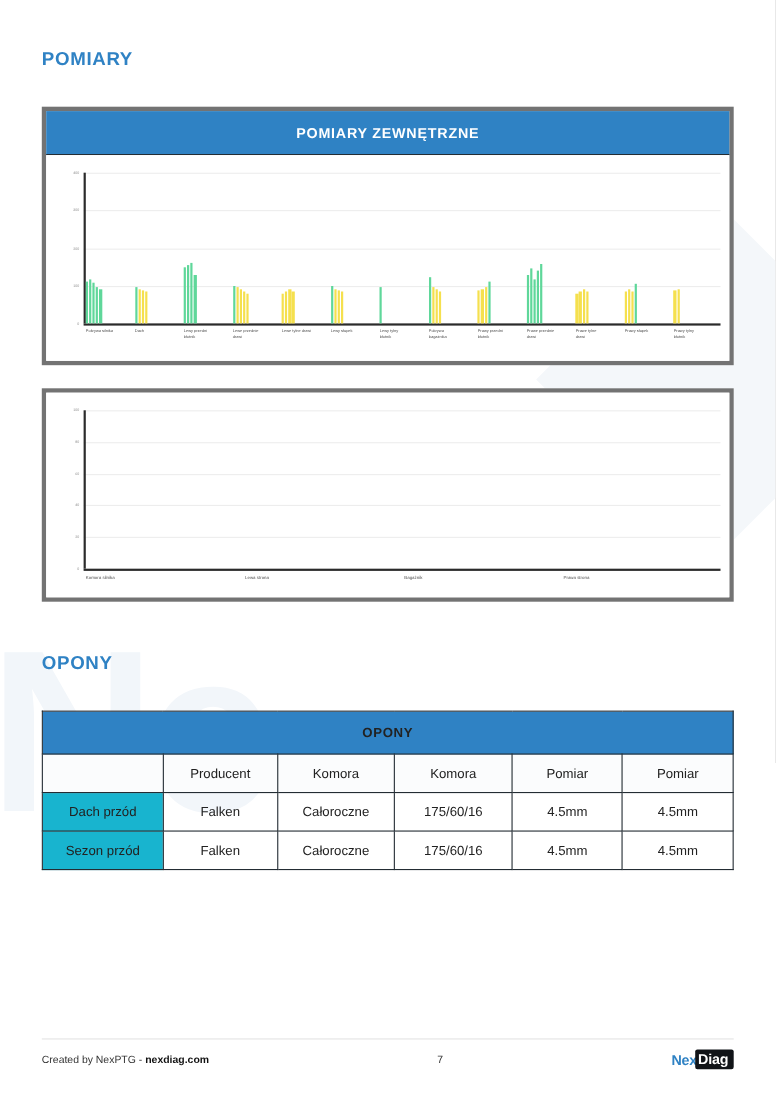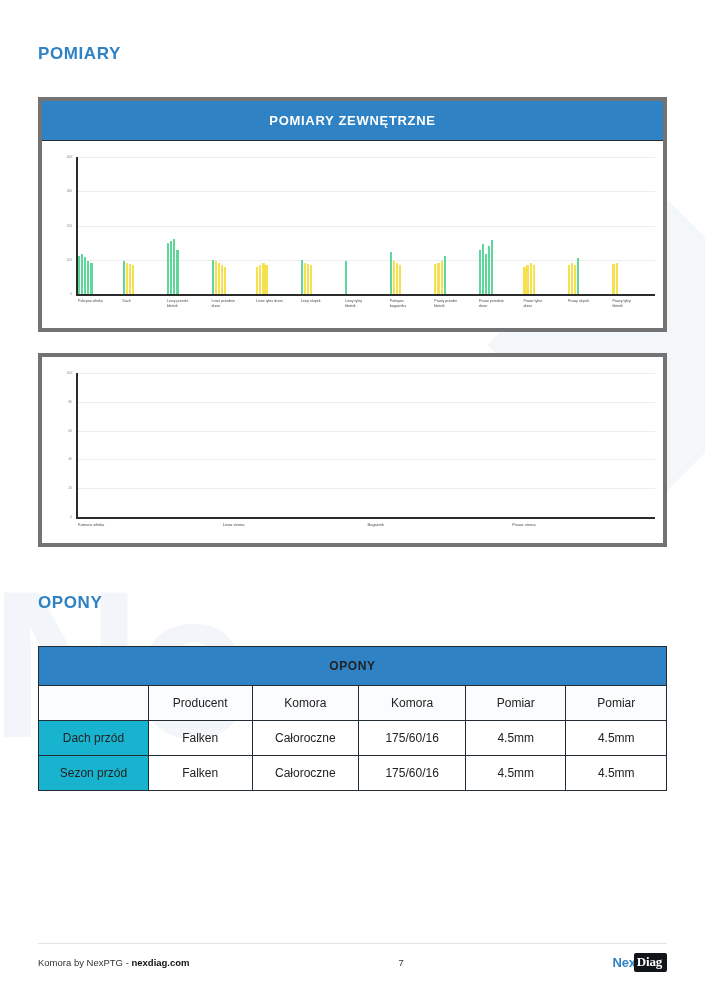--- a/index.html
+++ b/index.html
@@ -181,21 +181,20 @@
     font-weight: bold;
     letter-spacing: -0.2px;
   }
   .logo .nex { color: #2f82c4; }
   .logo .diag {
     background: #111418;
     color: #ffffff;
     padding: 1px 5px 2px 3px;
     border-radius: 2px;
     margin-left: -2px;
-    font-family: Liberation Serif, serif;
   }
   .tiny-mark {
     position: absolute;
     left: 10px;
     bottom: 6px;
     font-size: 7px;
     color: #ddd;
     letter-spacing: 1px;
     z-index: 3;
   }
@@ -369,21 +368,21 @@
           <td>4.5mm</td>
           <td>4.5mm</td>
         </tr>
       </tbody>
     </table>
 
   </div>
 
   <div class="footer">
     <div class="footer-left">
-      <span>Komora by NexPTG - </span><b>nexdiag.com</b>
+      <span>Created by NexPTG - </span><b>nexdiag.com</b>
     </div>
     <div class="footer-page">7</div>
     <div class="logo">
       <span class="nex">Nex</span>
         <span class="diag">Diag</span>
     </div>
   </div>
 
   <div class="tiny-mark">&nbsp;</div>
 

